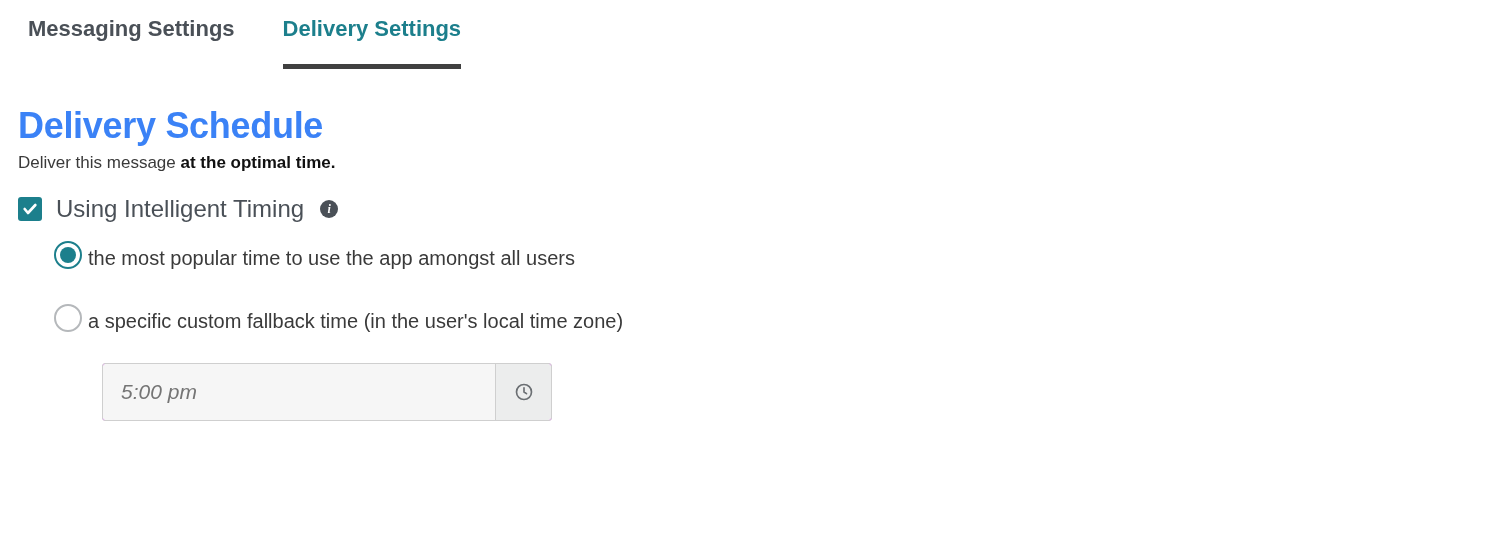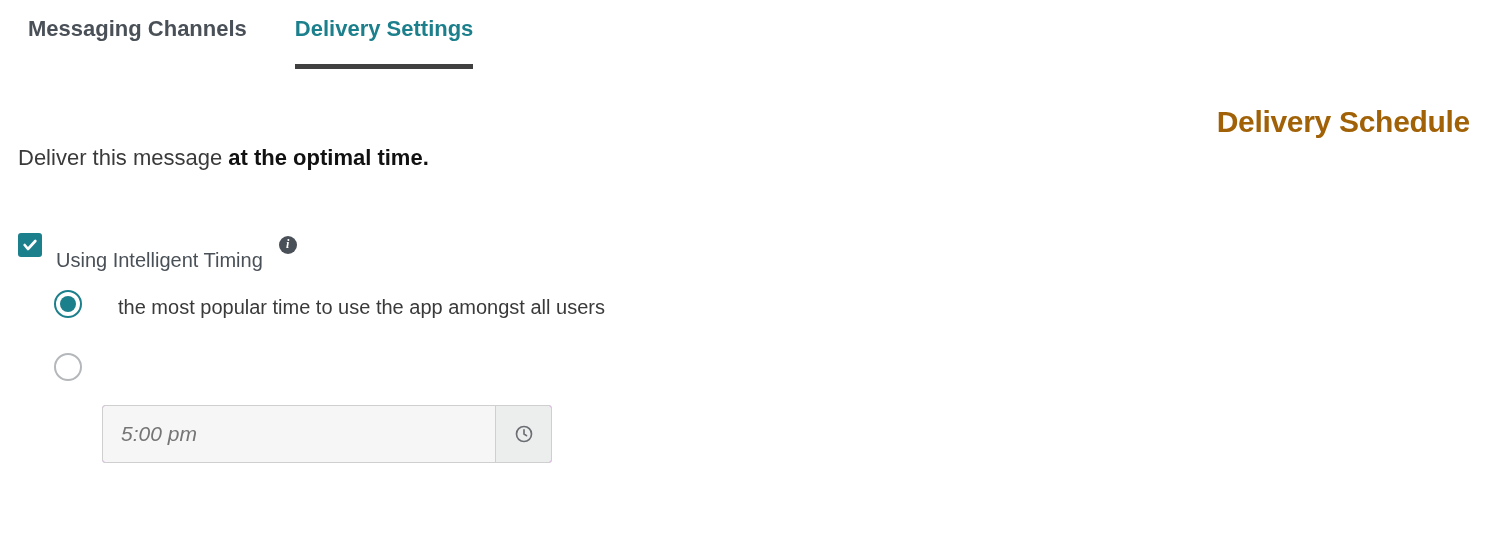--- a/index.html
+++ b/index.html
@@ -28,31 +28,30 @@
       border-bottom: 5px solid transparent;
     }
     .tab.active {
       color: #1c7f8c;
       border-bottom: 5px solid #404040;
     }
     .content {
       padding: 36px 18px 0 18px;
     }
     .heading {
-      font-size: 30px;
+      font-size: 36px;
       font-weight: 800;
-      color: #a16207;
+      color: #3b82f6;
       margin-bottom: 6px;
       letter-spacing: -0.3px;
-      text-align: right;
     }
     .subheading {
-      font-size: 22px;
+      font-size: 17px;
       color: #3a3a3a;
-      margin-bottom: 46px;
+      margin-bottom: 22px;
     }
     .subheading .bold {
       font-weight: 700;
       color: #111;
     }
     .checkbox-row {
       display: flex;
       align-items: center;
       gap: 14px;
       margin-bottom: 18px;
@@ -66,23 +65,22 @@
       align-items: center;
       justify-content: center;
       cursor: pointer;
       flex-shrink: 0;
     }
     .checkbox svg {
       width: 16px;
       height: 16px;
     }
     .checkbox-label {
-      font-size: 20px;
+      font-size: 24px;
       color: #4a5057;
-      margin-top: 32px;
     }
     .info-icon {
       width: 18px;
       height: 18px;
       border-radius: 50%;
       background: #4a5057;
       color: #fff;
       display: inline-flex;
       align-items: center;
       justify-content: center;
@@ -100,21 +98,21 @@
       color: #212121;
       margin-left: 36px;
       margin-bottom: 26px;
     }
     .radio-group {
       margin-left: 36px;
     }
     .radio-row {
       display: flex;
       align-items: flex-start;
-      gap: 36px;
+      gap: 6px;
       margin-bottom: 28px;
     }
     .radio {
       width: 28px;
       height: 28px;
       border-radius: 50%;
       border: 2px solid #b5b8bb;
       display: flex;
       align-items: center;
       justify-content: center;
@@ -177,21 +175,21 @@
       width: 20px;
       height: 20px;
       stroke: #6b6f73;
     }
   </style>
 </head>
 <body>
 
 <div class="tabs">
   <div class="tab">
-    <span>Messaging Channels</span>
+    <span>Messaging Settings</span>
   </div>
   <div class="tab active">
     <span>Delivery Settings</span>
   </div>
 </div>
 
 <div class="content">
   <h1 class="heading">Delivery Schedule</h1>
   <p class="subheading">
     <span>Deliver this message </span><span class="bold">at the optimal time.</span>
@@ -208,20 +206,21 @@
   </div>
 
 
   <div class="radio-group">
     <div class="radio-row">
       <div class="radio selected"></div>
       <div class="radio-label">the most popular time to use the app amongst all users</div>
     </div>
     <div class="radio-row">
       <div class="radio"></div>
+      <div class="radio-label">a specific custom fallback time (in the user's local time zone)</div>
     </div>
   </div>
 
   <div class="time-input-wrap">
     <div class="time-input">
       <input class="time-input-text" type="text" disabled="" placeholder="5:00 pm" style="">
       <div class="time-input-btn">
         <svg viewBox="0 0 24 24" fill="none" stroke="currentColor" stroke-width="2" stroke-linecap="round" stroke-linejoin="round">
             <circle cx="12" cy="12" r="9"></circle>
             <polyline points="12 7 12 12 15 14"></polyline>

